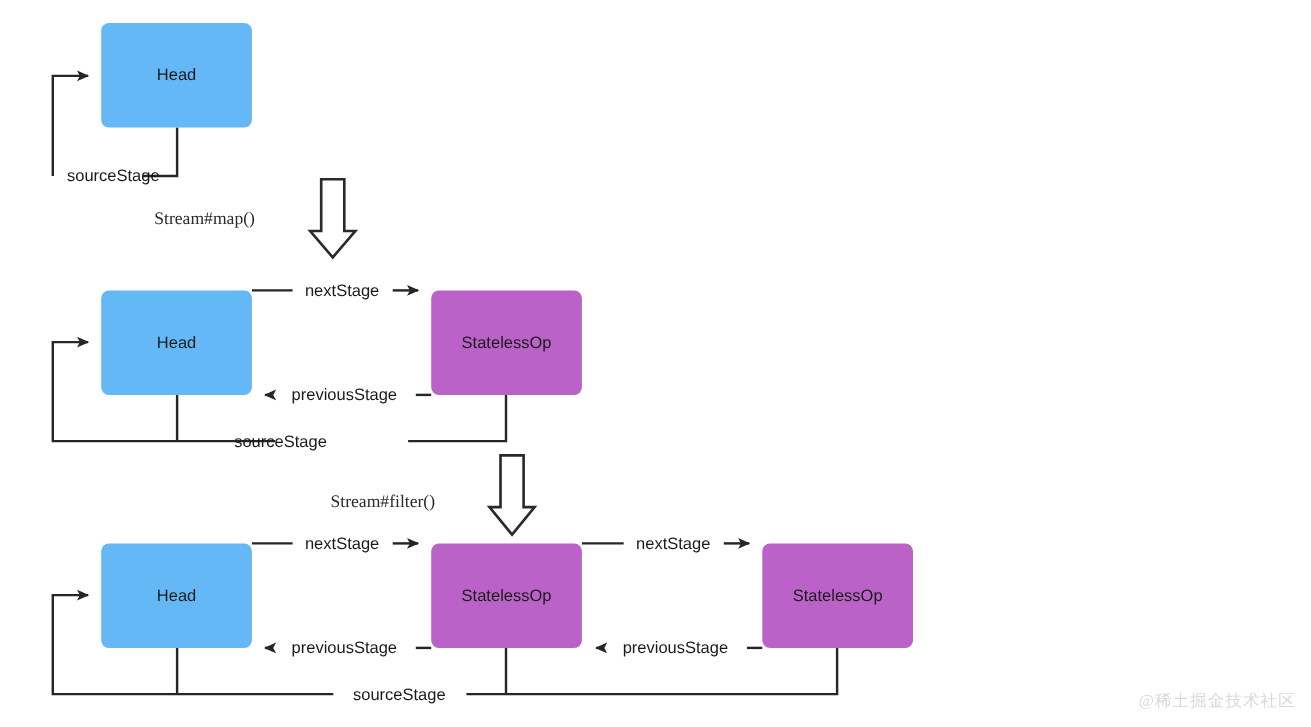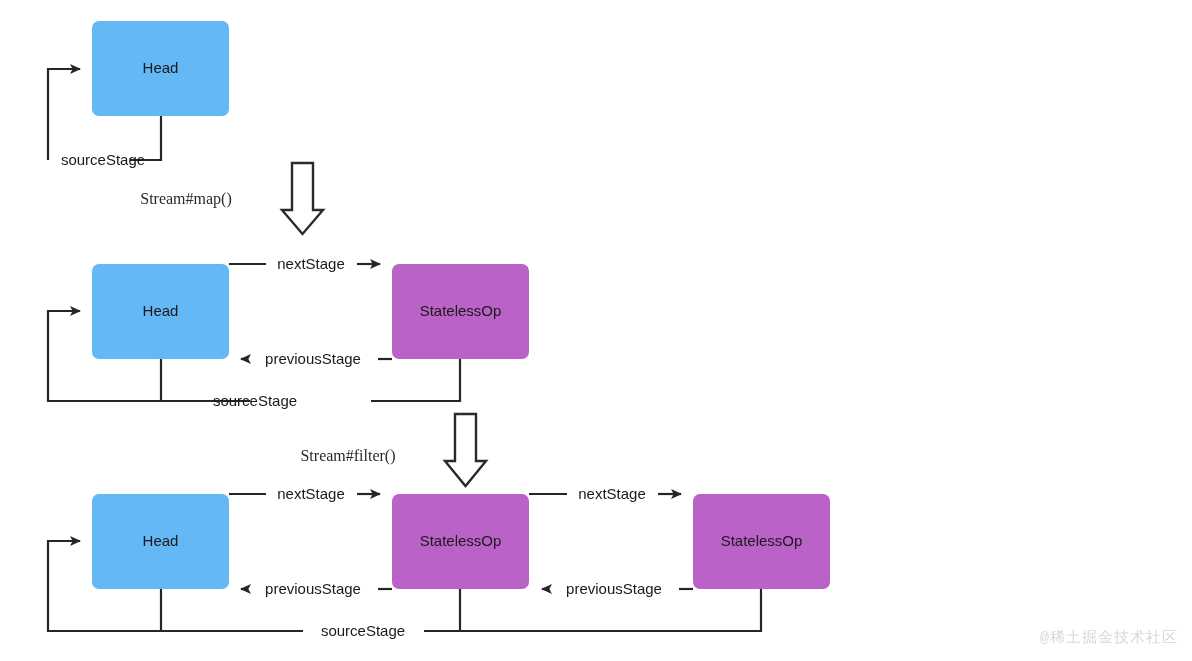--- a/index.html
+++ b/index.html
@@ -55,21 +55,21 @@
   .bigarrow {
     fill: #ffffff;
     stroke: #2a2a2a;
     stroke-width: 2.4;
     stroke-linejoin: miter;
   }
   .watermark {
     position: absolute;
     right: 14px;
     bottom: 14px;
-    font-family: Liberation Mono, monospace;
+    font-family: Liberation Serif, serif;
     font-size: 15px;
     color: #d8d8d8;
     letter-spacing: 1px;
     white-space: nowrap;
     user-select: none;
   }
 </style>
 </head>
 <body>
 

